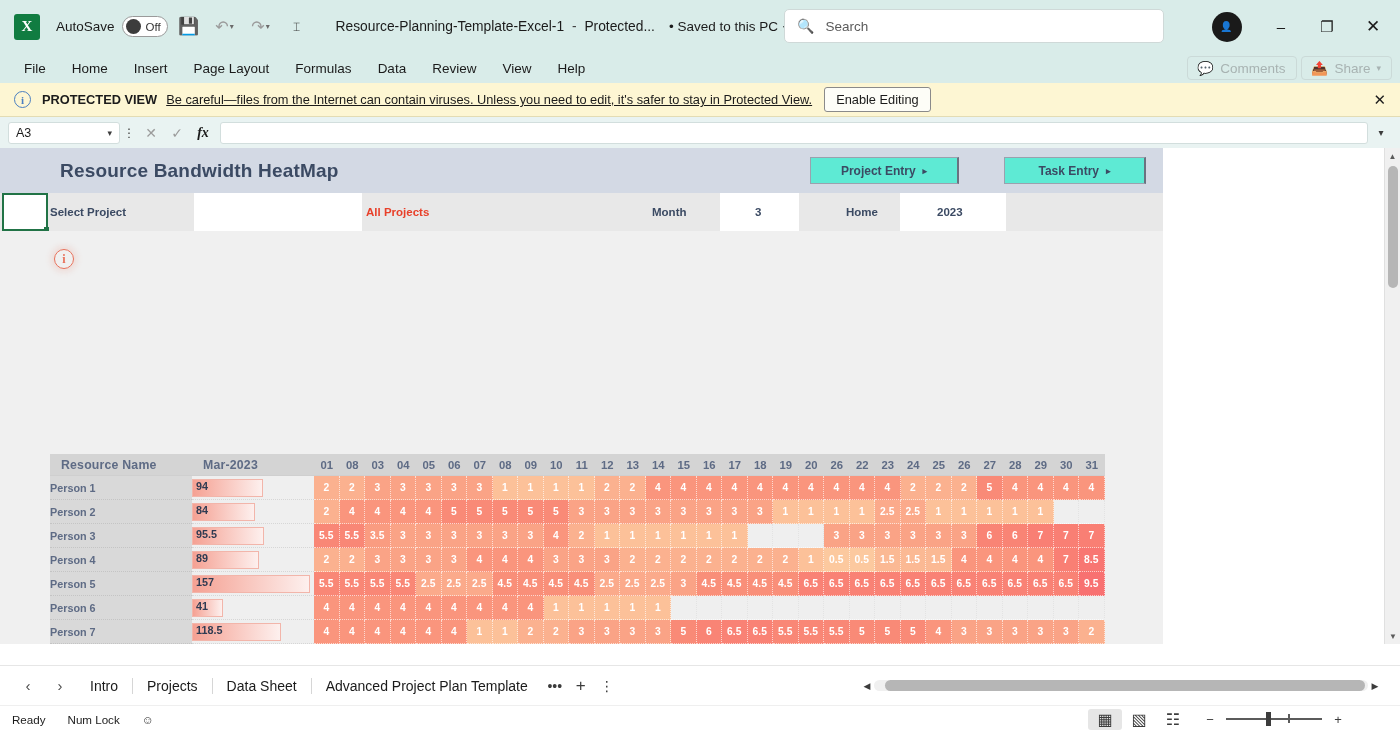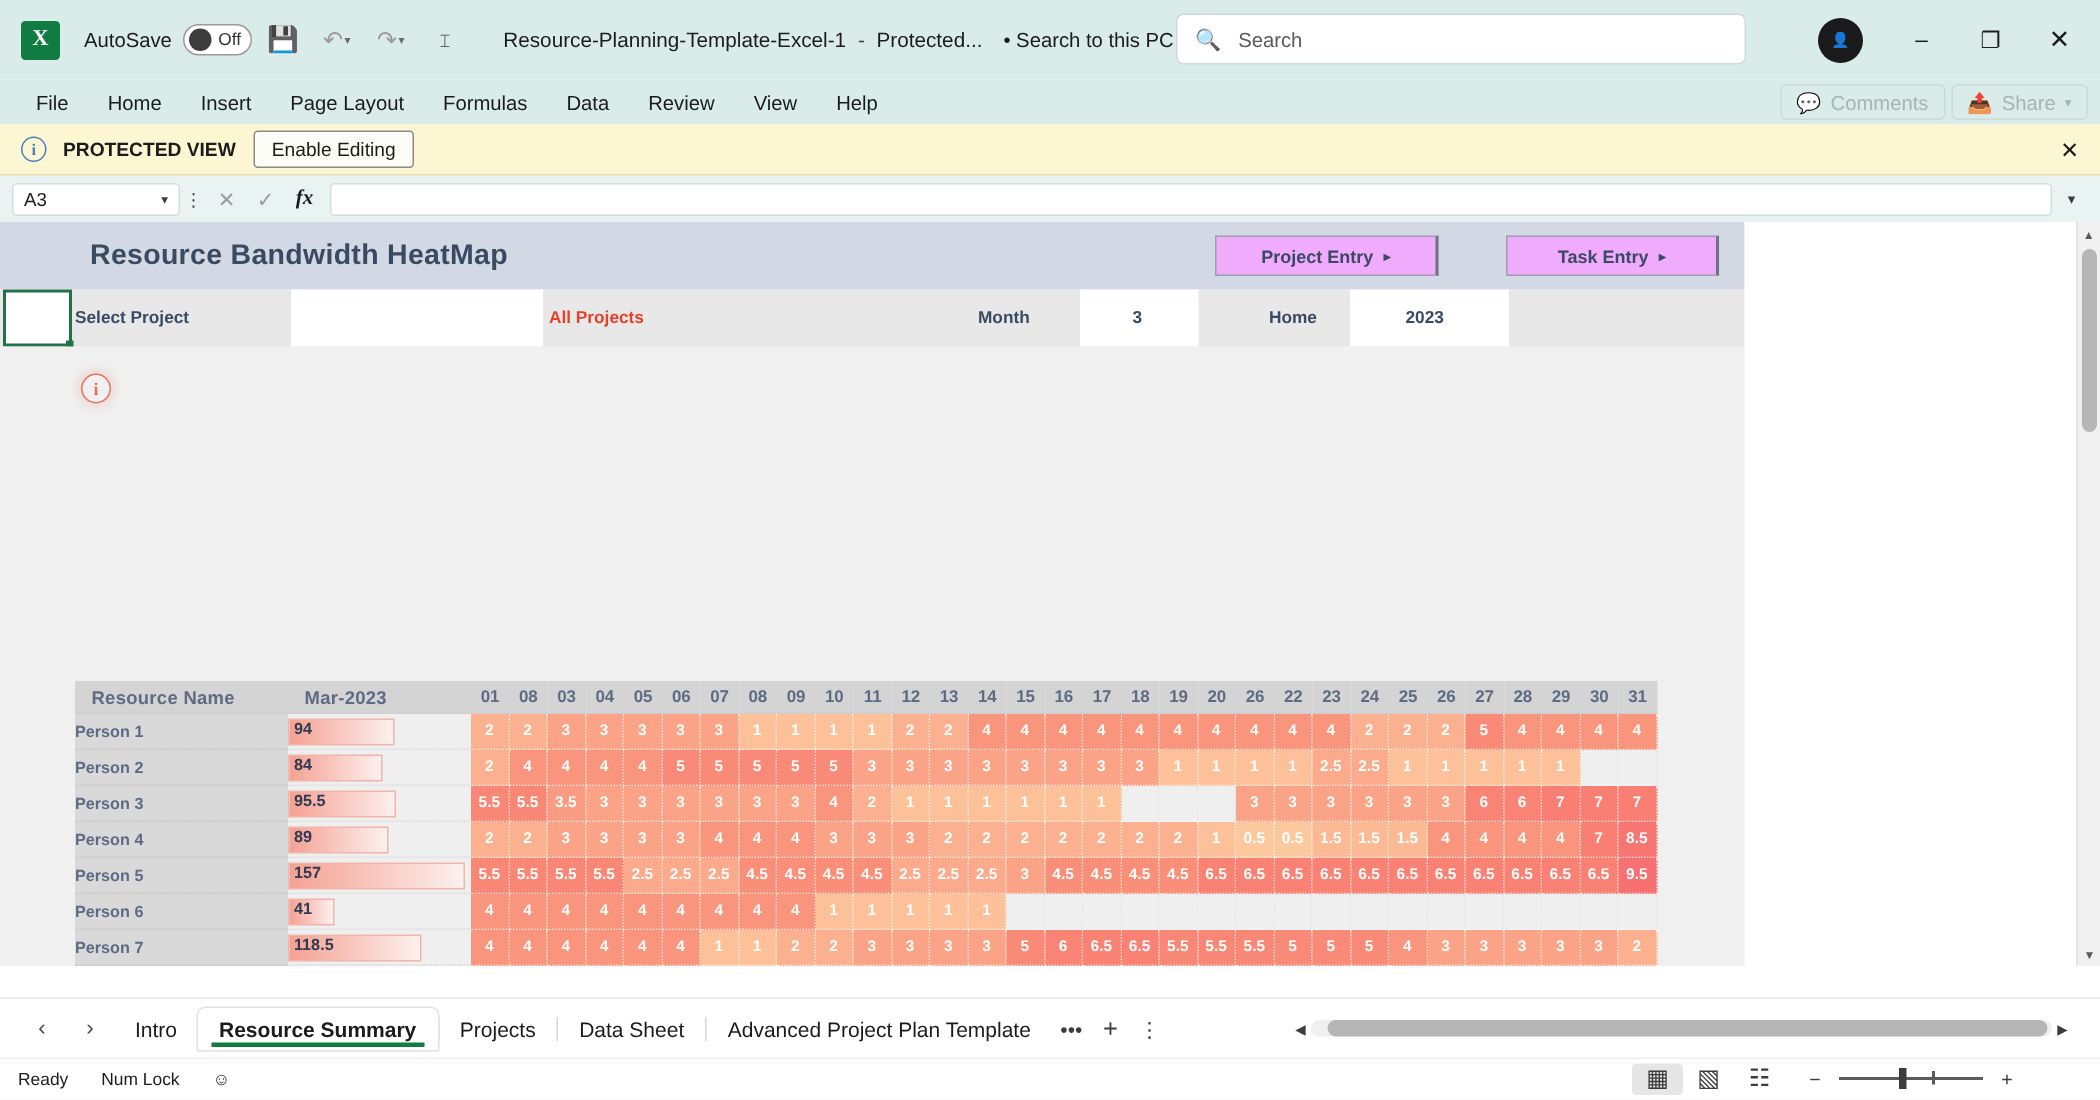--- a/index.html
+++ b/index.html
@@ -103,21 +103,21 @@
   
   .sheetwrap{position:relative;height:517px;background:#ffffff;overflow:hidden;}
   .sheet{position:absolute;left:0;top:0;width:1163px;height:496px;background:#f0f0f0;overflow:hidden;}
 
   
   .hband{height:45px;background:#d3d9e4;display:flex;align-items:center;position:relative;}
   .hband .htitle{
     margin-left:60px;font-size:19px;font-weight:bold;color:#3b4a63;letter-spacing:.2px;
   }
   .nav-btn{
-    position:absolute;height:27px;background:#f0abfc;border:1px solid #9aa1ae;border-right:2px solid #6b7280;
+    position:absolute;height:27px;background:#5eead4;border:1px solid #9aa1ae;border-right:2px solid #6b7280;
     display:flex;align-items:center;justify-content:center;gap:7px;
     font-size:12px;font-weight:bold;color:#3b4a63;
   }
   .nav-btn.pe{left:810px;top:9px;width:149px;}
   .nav-btn.te{left:1004px;top:9px;width:142px;}
   .nav-btn .arr{font-size:9px;}
 
   
   .sband{height:38px;background:#e8e8e8;display:flex;align-items:center;position:relative;}
   .selcell{
@@ -237,21 +237,21 @@
   <div class="tb-icon save">💾</div>
   <div class="tb-icon dim">↶<span class="caret">▾</span></div>
   <div class="tb-icon dim">↷<span class="caret">▾</span></div>
   <div class="tb-icon" style="font-size:12px;">⌶</div>
   <span class="doctitle">
     <span>Resource-Planning-Template-Excel-1</span>
     <span class="sep">-</span>
     <span>Protected...</span>
   </span>
   <span class="savedpc">
-    <span>• Search to this PC</span><span class="cv">▾</span>
+    <span>• Saved to this PC</span><span class="cv">▾</span>
   </span>
   <div class="searchbox">
     <span class="sicon">🔍</span>
     <span class="stext">Search</span>
   </div>
   <div class="tb-right">
     <div class="avatar">👤</div>
     <div class="wbtn">–</div>
     <div class="wbtn">❐</div>
     <div class="wbtn close">✕</div>
@@ -277,20 +277,21 @@
       <span>📤</span>
       <span>Share</span>
       <span style="font-size:9px;">▾</span>
     </div>
   </div>
 </div>
 
 <div class="pvbar">
   <div class="pv-info">i</div>
   <span class="pv-title">PROTECTED VIEW</span>
+  <span class="pv-msg">Be careful—files from the Internet can contain viruses. Unless you need to edit, it's safer to stay in Protected View.</span>
   <div class="pv-enable">Enable Editing</div>
   <div class="pv-close">✕</div>
 </div>
 
 <div class="fbar">
   <div class="namebox">
     <span>A3</span>
     <span class="cv">▾</span>
   </div>
   <div class="fb-dots">⋮</div>
@@ -651,21 +652,20 @@
     <div class="vs-arrow">▲</div>
     <div class="vs-thumb"></div>
     <div class="vs-bottom">▼</div>
   </div>
 </div>
 
 <div class="tabbar">
   <div class="navarrow">‹</div>
   <div class="navarrow">›</div>
   <div class="stab">Intro</div>
-  <div class="stab active">Resource Summary</div>
   <div class="tabdiv"></div>
   <div class="stab">Projects</div>
   <div class="tabdiv"></div>
   <div class="stab">Data Sheet</div>
   <div class="tabdiv"></div>
   <div class="stab">Advanced Project Plan Template</div>
   <div class="tab-ic">•••</div>
   <div class="tab-ic" style="font-size:17px;">+</div>
   <div class="tab-ic">⋮</div>
   <div class="hscroll">

